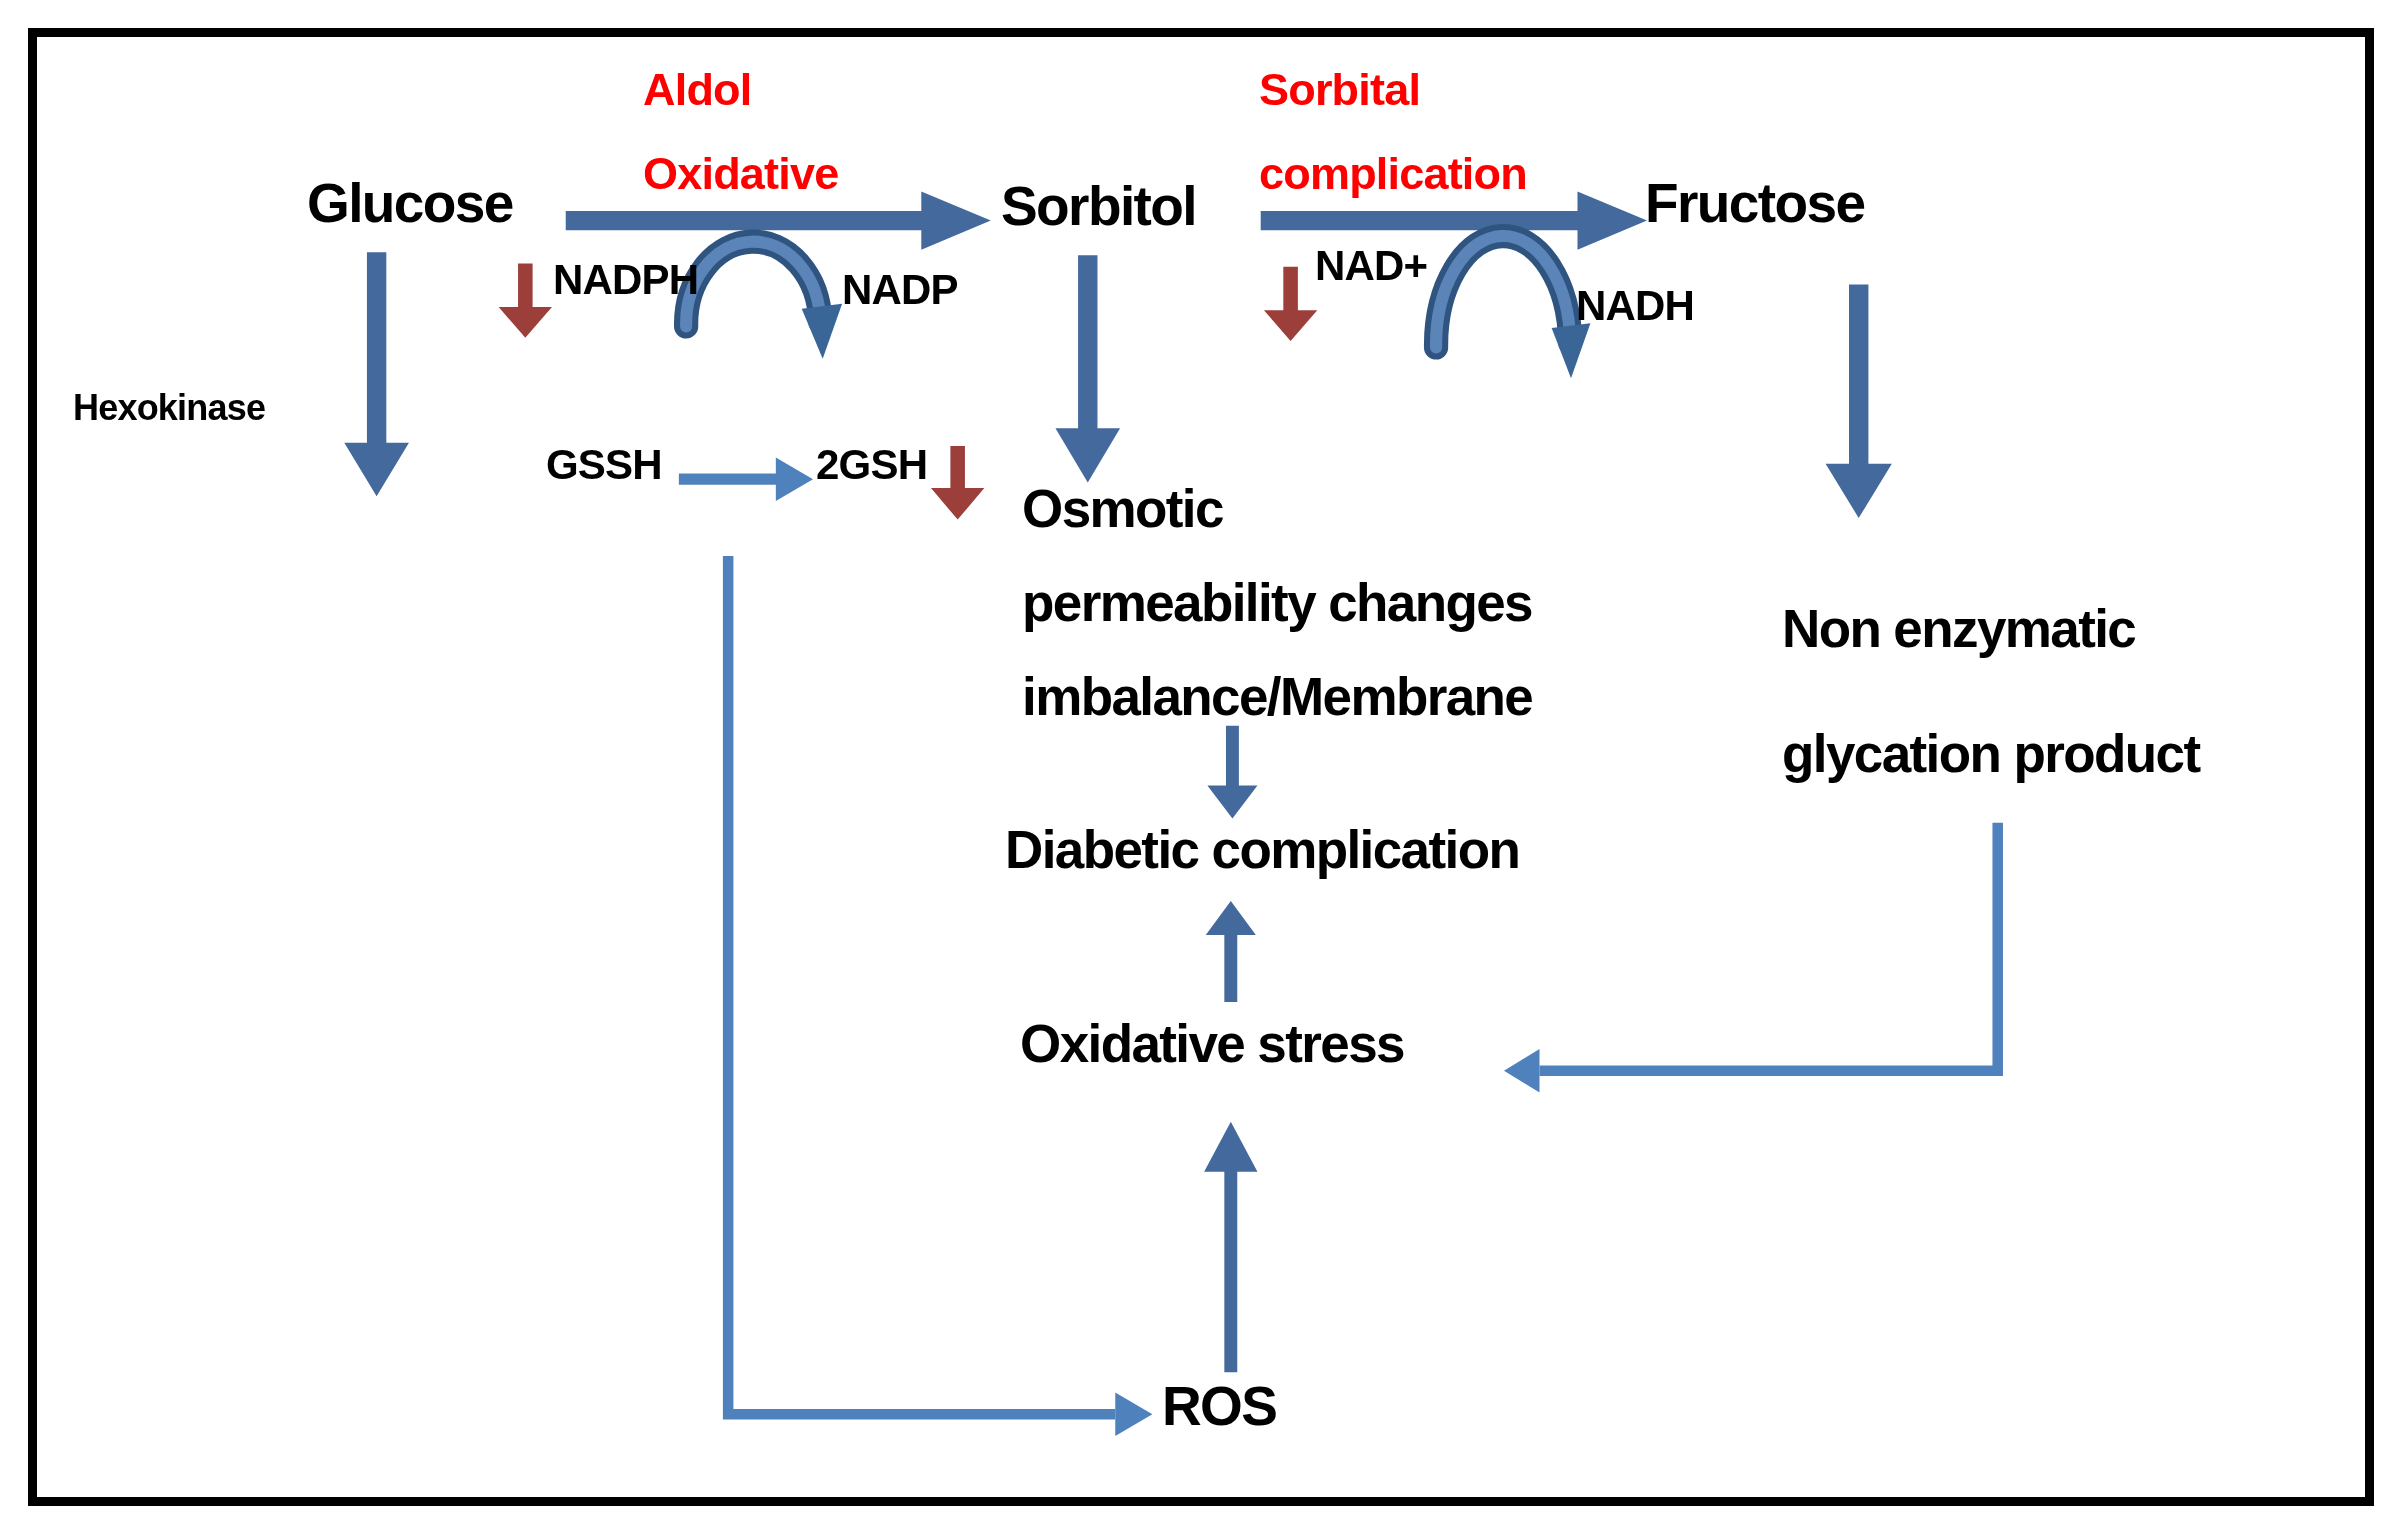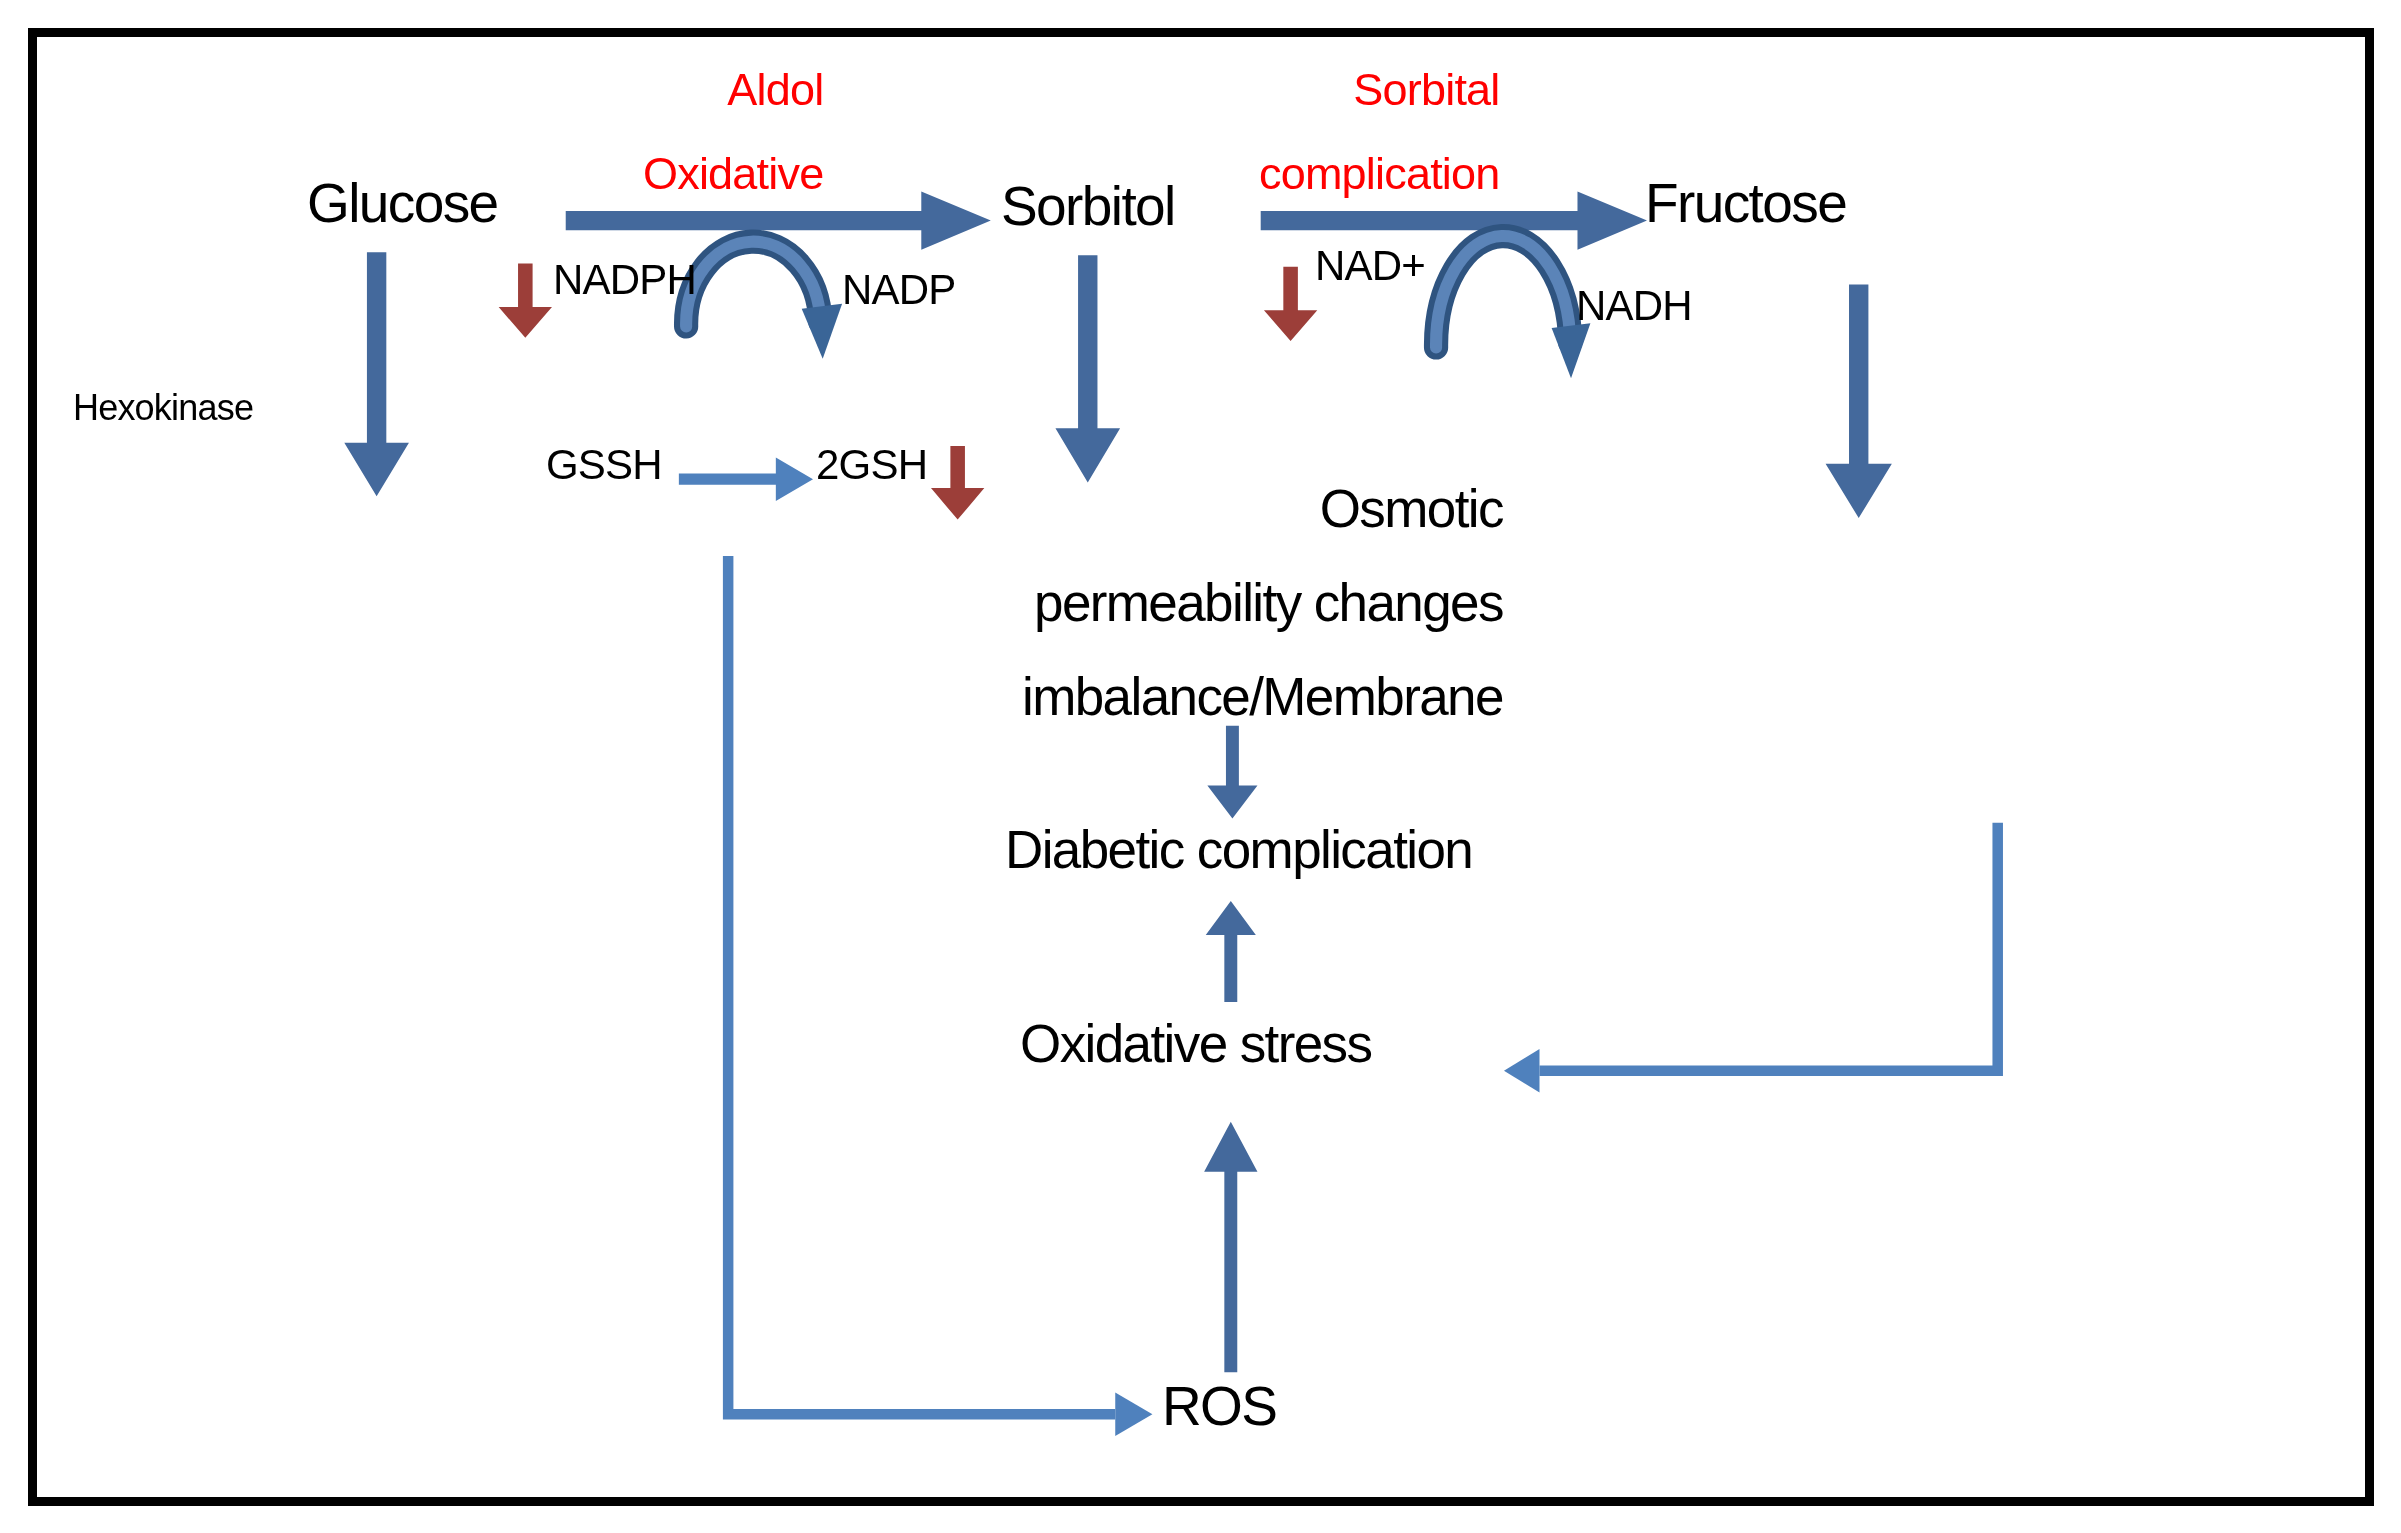--- a/index.html
+++ b/index.html
@@ -14,22 +14,22 @@
   }
   svg.connectors { position:absolute; left:0; top:0; }
   .c-dark   { fill:var(--arrow-blue-dark,#44699c); }
   .c-bright { fill:var(--arrow-blue-bright,#4f81bd); }
   .c-red    { fill:var(--arrow-red,#9c3e39); }
   .s-bright { stroke:var(--arrow-blue-bright,#4f81bd); stroke-width:13; fill:none; }
   .arc-o { stroke:var(--arc-outer,#2f5480); stroke-width:30; fill:none; stroke-linecap:round; }
   .arc-i { stroke:var(--arc-inner,#5b84b8); stroke-width:15; fill:none; stroke-linecap:round; }
   .arc-head { fill:var(--arc-head,#3a6597); }
   .lbl {
-    position:absolute; font-weight:normal; color:var(--node-text,#000);
-    letter-spacing:-1.6px; white-space:nowrap; line-height:1;text-align:right;
+    position:absolute; font-weight:bold; color:var(--node-text,#000);
+    letter-spacing:-1.6px; white-space:nowrap; line-height:1;
   }
   .enzyme { color:var(--enzyme-text,#f00); letter-spacing:-0.8px; }
   .fs-node { font-size:55px; }
   .fs-block { font-size:53px; }
   .fs-enzyme { font-size:45px; line-height:84px; }
   .fs-cof { font-size:42px; letter-spacing:-0.8px; }
   .fs-hexo { font-size:36px; letter-spacing:-0.8px;margin-top:44px; }
   .lh-g6p { line-height:118px; font-size:57px; }
   .lh-osm { line-height:94px; }
   .lh-nonenz { line-height:125px; }
@@ -81,20 +81,24 @@
   <div class="lbl fs-node" style="left:1001px; top:179px">Sorbitol</div>
   <div class="lbl fs-node" style="left:1645px; top:176px">Fructose</div>
 
 
   <div class="lbl fs-block lh-osm" style="left:1022px; top:462px">
     <div>Osmotic</div>
     <div>permeability changes</div>
     <div>imbalance/Membrane</div>
   </div>
 
+  <div class="lbl fs-block lh-nonenz" style="left:1782px; top:566px">
+    <div>Non enzymatic</div>
+    <div>glycation product</div>
+  </div>
 
   <div class="lbl fs-block" style="left:1005px; top:823px">Diabetic complication</div>
   <div class="lbl fs-block" style="left:1020px; top:1017px">Oxidative stress</div>
   <div class="lbl fs-node" style="left:1162px; top:1379px">ROS</div>
 
   <div class="lbl enzyme fs-enzyme" style="left:643px; top:48px">
     <div>Aldol</div>
     <div>Oxidative</div>
   </div>
   <div class="lbl enzyme fs-enzyme" style="left:1259px; top:48px">

